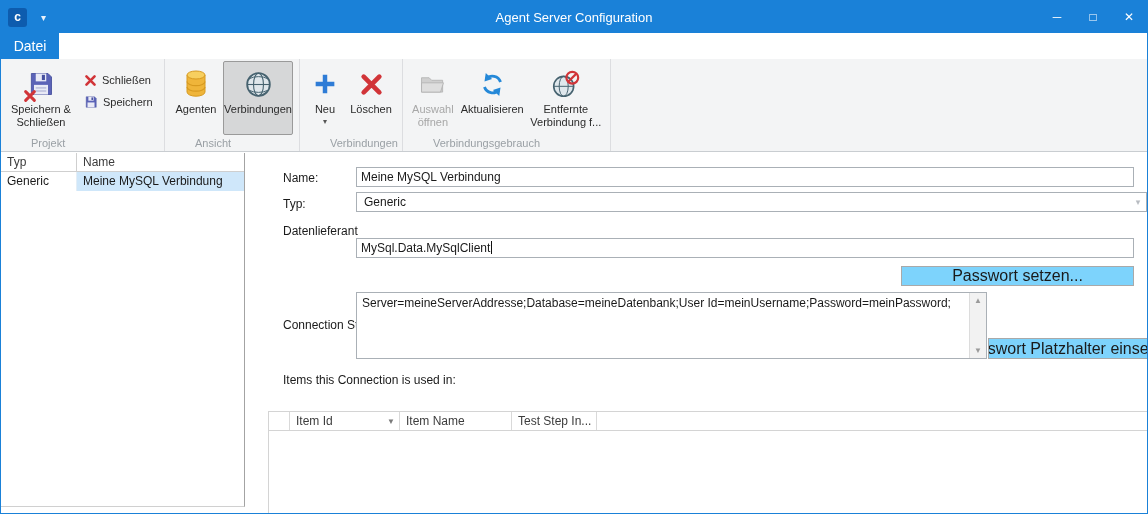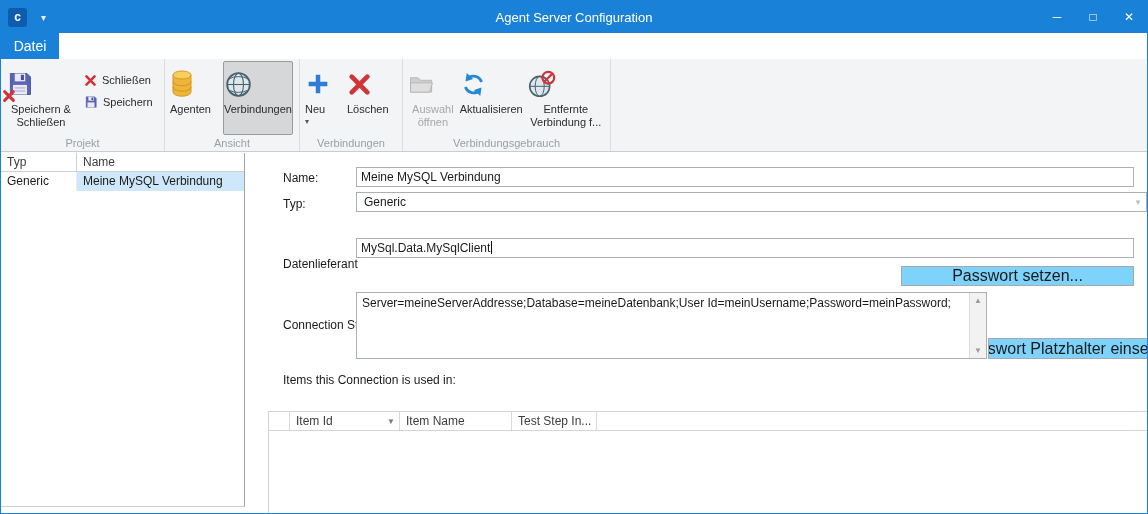--- a/index.html
+++ b/index.html
@@ -48,24 +48,24 @@
   }
 
   
   .ribbon {
     position: absolute; left: 0; top: 58px; width: 100%; height: 93px;
     background: #f3f4f5; display: flex; align-items: stretch;
     border-bottom: 1px solid #c9cdd1;
   }
   .rgroup { display: flex; flex-direction: column; border-right: 1px solid #dcdde0; padding-top: 2px; }
   .rbtns { display: flex; align-items: flex-start; flex: 1; padding: 0 4px; }
-  .rlabel { text-align: center; font-size: 11px; color: #9aa0a5; padding: 2px 0 3px 0; }
+  .rlabel { text-align: left; font-size: 11px; color: #9aa0a5; padding: 2px 0 3px 0; margin-left: 30px; }
 
   .rbig {
-    display: flex; flex-direction: column; align-items: flex-start;
+    display: flex; flex-direction: column; align-items: center;
     padding-top: 5px; height: 74px; border: 1px solid transparent; border-radius: 2px;
     cursor: default;
   }
   .rbig.selected { background: #d6d7d8; border-color: #9a9a9a; }
   .rbig.disabled { pointer-events: none; }
   .rbig.disabled .rtext { color: #a7a7a7; }
   .ricon { height: 34px; display: flex; align-items: center; justify-content: center; position: relative; }
   .rtext { font-size: 11px; line-height: 13px; text-align: center; color: #2b2b2b; margin-top: 2px; }
   .dd-arrow { font-size: 8px; color: #555; margin-top: 1px; }
 
@@ -307,21 +307,21 @@
   <div class="tb" style="left:355px; top:166px; width:778px;">
     <span>Meine MySQL Verbindung</span>
   </div>
 
   <div class="form-label" style="left:267px; top:196px;">Typ:</div>
   <div class="tb combo" style="left:355px; top:191px; width:791px; padding:0;">
     <span class="combo-text">Generic</span>
     <span class="combo-arrow">▾</span>
   </div>
 
-  <div class="form-label" style="left:267px; top:256px;">Datenlieferant</div>
+  <div class="form-label" style="left:267px; top:223px;">Datenlieferant</div>
   <div class="tb" style="left:355px; top:237px; width:778px;">
     <span>MySql.Data.MySqlClient</span><span class="caret"></span>
   </div>
 
   <div class="push-btn" style="left:900px; top:265px; width:233px; height:20px;">Passwort setzen...</div>
 
   <div class="form-label" style="left:267px; top:317px;">Connection String</div>
   <div class="textarea-box" style="left:355px; top:291px; width:631px; height:67px;">
     <div class="textarea-text">Server=meineServerAddresse;Database=meineDatenbank;User Id=meinUsername;Password=meinPassword;</div>
     <div class="vscroll">

